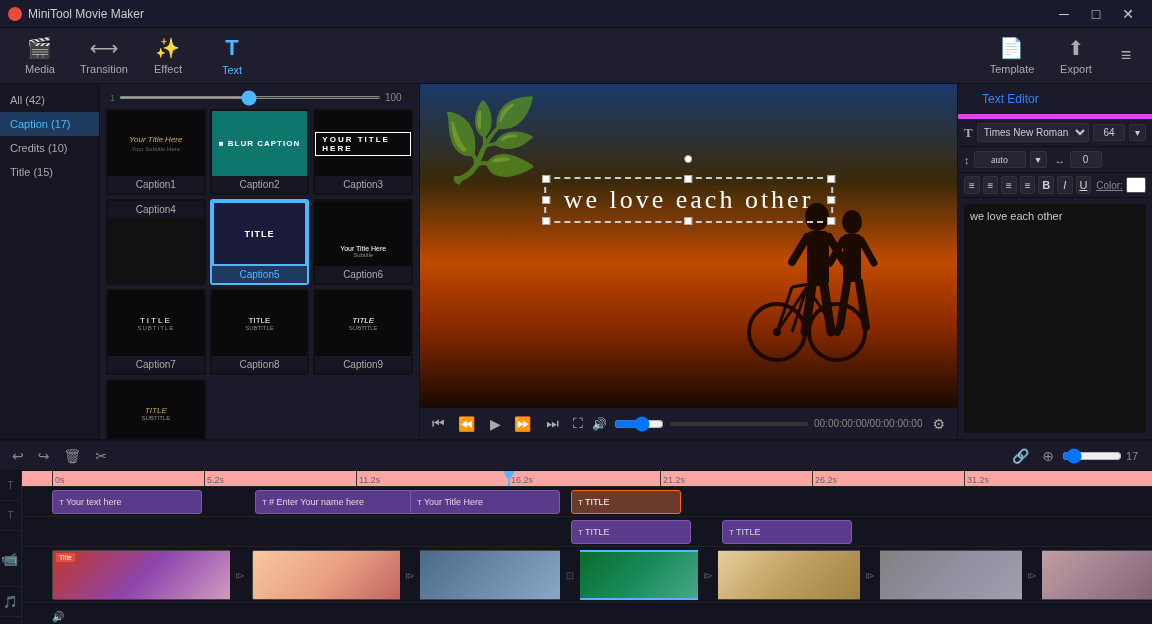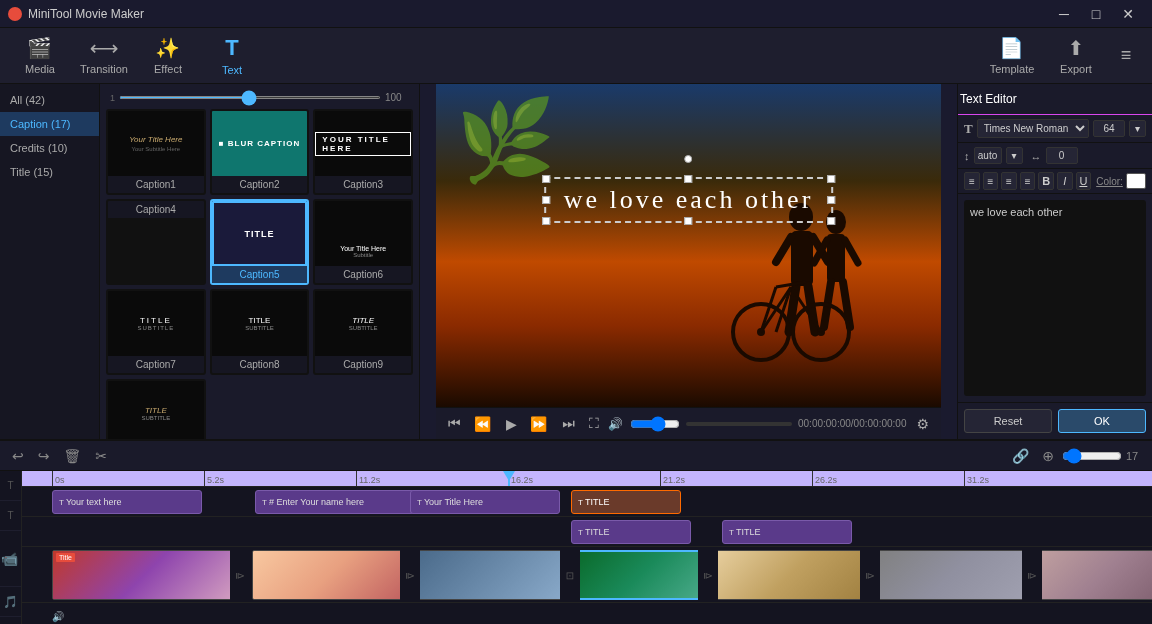--- a/index.html
+++ b/index.html
@@ -14,21 +14,21 @@
 
     
     .toolbar { height: 56px; background: #1e1e2e; border-bottom: 1px solid #111; display: flex; align-items: center; padding: 0 10px; gap: 4px; }
     .toolbar-item { display: flex; flex-direction: column; align-items: center; justify-content: center; width: 60px; height: 48px; cursor: pointer; border-radius: 4px; color: #aaa; gap: 3px; font-size: 11px; }
     .toolbar-item.active { color: #4db8ff; }
     .toolbar-icon { font-size: 20px; }
     .toolbar-right { margin-left: auto; display: flex; align-items: center; gap: 4px; }
     .menu-btn { width: 32px; height: 32px; display: flex; align-items: center; justify-content: center; cursor: pointer; color: #aaa; font-size: 18px; }
 
     
-    .main { display: flex; height: calc(624px - 28px - 56px - 185px); gap: 16px; }
+    .main { display: flex; height: calc(624px - 28px - 56px - 185px); }
 
     
     .left-panel { width: 420px; display: flex; border-right: 1px solid #111; }
     .category-list { width: 100px; background: #161622; border-right: 1px solid #111; padding: 4px 0; }
     .category-item { padding: 6px 10px; cursor: pointer; font-size: 11px; color: #aaa; white-space: nowrap; }
     .category-item.active { background: #1e3a5f; color: #4db8ff; }
 
     
     .grid-panel { flex: 1; background: #1a1a2a; overflow-y: auto; padding: 6px; }
     .grid-header { display: flex; align-items: center; padding: 2px 4px 6px; gap: 6px; }
@@ -46,21 +46,21 @@
     .preview-video { flex: 1; background: #000; position: relative; display: flex; align-items: center; justify-content: center; overflow: hidden; }
     .preview-controls { height: 32px; background: #1a1a2a; display: flex; align-items: center; gap: 6px; padding: 0 8px; border-top: 1px solid #111; }
     .preview-progress { flex: 1; height: 4px; background: #333; border-radius: 2px; position: relative; }
     .preview-progress-fill { height: 100%; background: #4db8ff; width: 0%; border-radius: 2px; }
     .ctrl-btn { background: none; border: none; color: #aaa; cursor: pointer; font-size: 14px; padding: 2px 4px; }
     .vol-icon { font-size: 12px; color: #aaa; }
     .vol-slider { width: 50px; }
 
     
     .right-panel { width: 195px; background: #1a1a2a; border-left: 1px solid #111; display: flex; flex-direction: column; }
-    .right-panel-title { padding: 8px 2px; font-size: 12px; color: #ffffff; border-bottom: 1px solid #d946ef; }
+    .right-panel-title { padding: 8px 24px; font-size: 12px; color: #3b82f6; border-bottom: 5px solid #d946ef; }
     .text-editor-row { display: flex; align-items: center; gap: 4px; padding: 4px 6px; border-bottom: 1px solid #111; }
     .te-select { background: #252535; border: 1px solid #333; color: #ccc; font-size: 10px; padding: 2px 2px; border-radius: 2px; flex: 1; min-width: 0; }
     .te-num { background: #252535; border: 1px solid #333; color: #ccc; font-size: 10px; padding: 2px 3px; width: 32px; border-radius: 2px; text-align: center; }
     .te-icon-btn { background: #252535; border: 1px solid #333; color: #ccc; font-size: 10px; padding: 2px 5px; border-radius: 2px; cursor: pointer; display: flex; align-items: center; justify-content: center; }
     .te-format-row { display: flex; align-items: center; gap: 3px; padding: 3px 6px; border-bottom: 1px solid #111; }
     .te-align-btn { background: #252535; border: 1px solid #333; color: #ccc; font-size: 10px; width: 20px; height: 18px; border-radius: 2px; cursor: pointer; display: flex; align-items: center; justify-content: center; }
     .te-style-btn { background: #252535; border: 1px solid #333; color: #ccc; font-size: 11px; width: 20px; height: 18px; border-radius: 2px; cursor: pointer; display: flex; align-items: center; justify-content: center; }
     .color-label { font-size: 10px; color: #888; margin-left: 2px; text-decoration: underline; }
     .color-swatch { width: 26px; height: 16px; background: #fff; border: 1px solid #555; border-radius: 2px; cursor: pointer; }
     .text-preview-area { flex: 1; background: #111; margin: 6px; padding: 6px; border-radius: 3px; font-size: 11px; color: #ccc; overflow-y: auto; }
@@ -73,21 +73,21 @@
     .timeline-toolbar { height: 30px; background: #1a1a2a; display: flex; align-items: center; padding: 0 8px; gap: 6px; border-bottom: 1px solid #111; }
     .tl-btn { background: none; border: none; color: #888; cursor: pointer; font-size: 14px; padding: 2px 4px; }
     .tl-right { margin-left: auto; display: flex; align-items: center; gap: 4px; }
     .tl-zoom-slider { width: 60px; }
 
     .timeline-body { flex: 1; display: flex; overflow: hidden; }
     .timeline-side { width: 22px; background: #141420; border-right: 1px solid #222; display: flex; flex-direction: column; }
     .tl-track-icon { height: 30px; display: flex; align-items: center; justify-content: center; color: #555; font-size: 10px; border-bottom: 1px solid #1e1e2e; }
 
     .timeline-content { flex: 1; overflow-x: auto; overflow-y: hidden; position: relative; }
-    .tl-ruler { height: 16px; background: #c4b5fd; position: relative; border-bottom: 1px solid #222; display: flex; align-items: center; }
+    .tl-ruler { height: 16px; background: #fca5a5; position: relative; border-bottom: 1px solid #222; display: flex; align-items: center; }
     .tl-ruler-mark { position: absolute; top: 0; bottom: 0; border-left: 1px solid #333; display: flex; align-items: flex-end; padding-bottom: 1px; }
     .tl-ruler-label { font-size: 9px; color: #666; margin-left: 2px; }
     .tl-track { height: 30px; display: flex; align-items: center; border-bottom: 1px solid #1e1e2e; position: relative; min-width: 1100px; }
 
     .tl-clip { position: absolute; height: 24px; border-radius: 3px; display: flex; align-items: center; padding: 0 6px; font-size: 9px; overflow: hidden; cursor: pointer; white-space: nowrap; border: 1px solid transparent; }
     .tl-clip-text { background: #5a3a8a; border-color: #7a5aaa; color: #ddd; }
 
     .tl-video-track { height: 56px; position: relative; border-bottom: 1px solid #1e1e2e; min-width: 1100px; }
 
     
@@ -344,21 +344,21 @@
       <span style="color:#aaa;font-size:13px;font-family:serif;font-weight:bold;">T</span>
       <select class="te-select">
         <option>Times New Roman</option>
       </select>
       <input type="text" class="te-num" value="64" style="">
       <button class="te-icon-btn">▾</button>
     </div>
 
     <div class="text-editor-row">
       <span style="color:#aaa;font-size:11px;">↕</span>
-      <input type="text" class="te-num" value="auto" style="width: 28px;">
+      <input type="text" class="te-num" value="auto" style="width: 52px; font-family: Liberation Serif, serif;">
       <button class="te-icon-btn">▾</button>
       <span style="color:#aaa;font-size:11px;margin-left:4px;">↔</span>
       <input type="text" class="te-num" value="0" style="">
     </div>
 
     <div class="te-format-row">
       <button class="te-align-btn">≡</button>
       <button class="te-align-btn">≡</button>
       <button class="te-align-btn">≡</button>
       <button class="te-align-btn">≡</button>
@@ -366,24 +366,20 @@
       <button class="te-style-btn" style="font-style:italic;">I</button>
       <button class="te-style-btn" style="text-decoration:underline;">U</button>
       <span class="color-label">Color:</span>
       <div class="color-swatch"></div>
     </div>
 
     <div class="text-preview-area">
       <span>we love each other</span>
     </div>
 
-    <div class="right-panel-footer">
-      <button class="btn-reset">Reset</button>
-      <button class="btn-ok">OK</button>
-    </div>
   </div>
 
 </div>
 
 <div class="timeline">
 
   <div class="timeline-toolbar">
     <button class="tl-btn">↩</button>
     <button class="tl-btn">↪</button>
     <button class="tl-btn">🗑</button>

